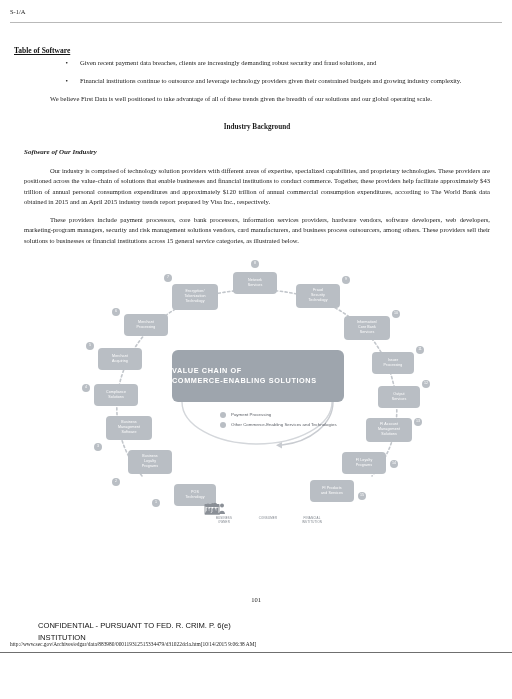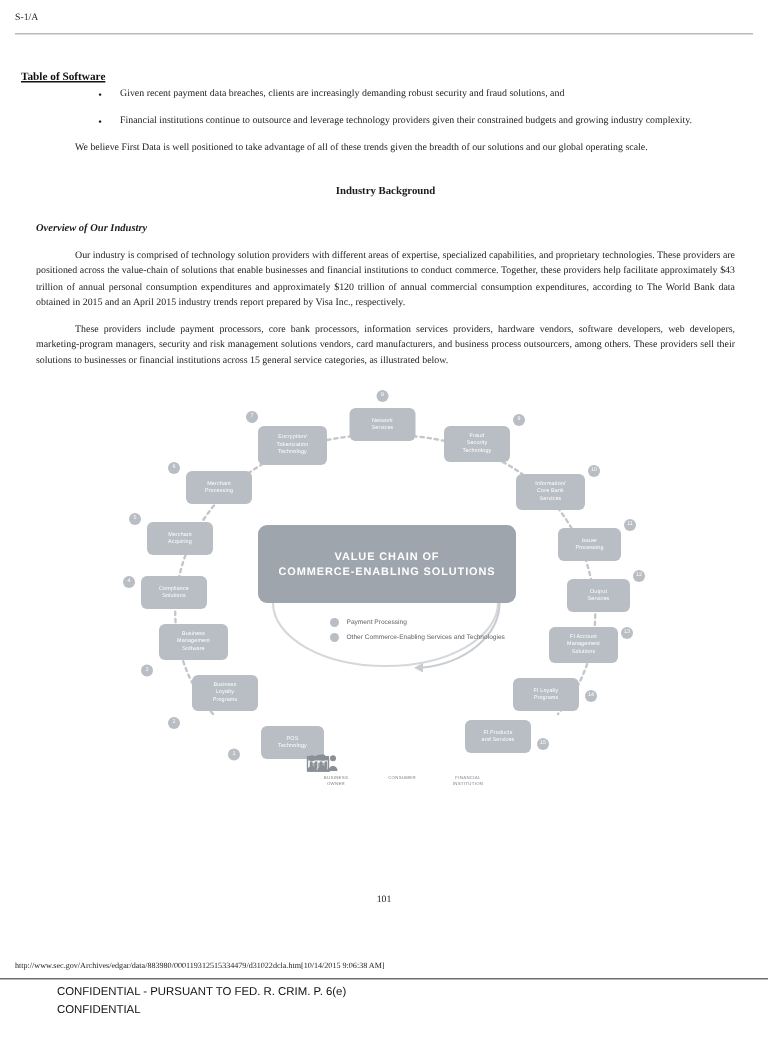--- a/index.html
+++ b/index.html
@@ -132,21 +132,21 @@
     height: 52px;
     background: #9ea5ad;
     border-radius: 6px;
     color: #fff;
     font-family: "Liberation Sans", sans-serif;
     font-size: 7.3px;
     font-weight: bold;
     letter-spacing: 0.6px;
     display: flex;
     flex-direction: column;
-    align-items: center;
+    align-items: flex-start;
     justify-content: center;
     line-height: 1.35;
   }
   .legend {
     position: absolute;
     left: 196px;
     top: 158px;
     font-family: "Liberation Sans", sans-serif;
     font-size: 4.4px;
     color: #5d6168;
@@ -191,21 +191,21 @@
     font-family: "Liberation Serif", serif;
   }
   .footer-rule {
     position: absolute;
     left: 0; right: 0;
     top: 652px;
     border-top: 1px solid #6f6f6f;
   }
   .stamp-left {
     position: absolute;
-    top: 655px;
+    top: 620px;
     left: 38px;
     font-family: "Liberation Sans", sans-serif;
     font-size: 7.6px;
     color: #111;
     line-height: 1.55;
   }
   .stamp-right {
     position: absolute;
     top: 657px;
     right: 16px;
@@ -235,21 +235,21 @@
 
     <div class="bullet-row">
       <div class="bullet-dot">•</div>
       <div class="bullet-text">Financial institutions continue to outsource and leverage technology providers given their constrained budgets and growing industry complexity.</div>
     </div>
 
     <div class="para">We believe First Data is well positioned to take advantage of all of these trends given the breadth of our solutions and our global operating scale.</div>
 
     <div class="section-title">Industry Background</div>
 
-    <div class="subsection-title">Overview of Our Industry</div>
+    <div class="subsection-title">Software of Our Industry</div>
 
     <div class="para">Our industry is comprised of technology solution providers with different areas of expertise, specialized capabilities, and proprietary technologies. These providers are positioned across the value-chain of solutions that enable businesses and financial institutions to conduct commerce. Together, these providers help facilitate approximately $43 trillion of annual personal consumption expenditures and approximately $120 trillion of annual commercial consumption expenditures, according to The World Bank data obtained in 2015 and an April 2015 industry trends report prepared by Visa Inc., respectively.</div>
 
     <div class="para">These providers include payment processors, core bank processors, information services providers, hardware vendors, software developers, web developers, marketing-program managers, security and risk management solutions vendors, card manufacturers, and business process outsourcers, among others. These providers sell their solutions to businesses or financial institutions across 15 general service categories, as illustrated below.</div>
 
     <div class="diagram">
 
       <svg width="466" height="290">
 
         <path d="M 118 222 C 95 195, 88 160, 96 128 C 105 92, 131 62, 168 47 C 205 32, 258 32, 296 47 C 333 61, 360 91, 369 128 C 378 161, 371 196, 348 222" fill="none" stroke="#c3c7cc" stroke-width="1.6" stroke-dasharray="2.2 2.6" stroke-linecap="round"></path>
@@ -416,17 +416,17 @@
     </div>
   </div>
 
   <div class="page-num">101</div>
 
   <div class="footer-url">http://www.sec.gov/Archives/edgar/data/883980/000119312515334479/d31022dcla.htm[10/14/2015 9:06:38 AM]</div>
   <div class="footer-rule"></div>
 
   <div class="stamp-left">
     <div>CONFIDENTIAL - PURSUANT TO FED. R. CRIM. P. 6(e)</div>
-    <div>CONFIDENTIAL</div>
+    <div>INSTITUTION</div>
   </div>
 
 
 </div>
 
 </body></html>

